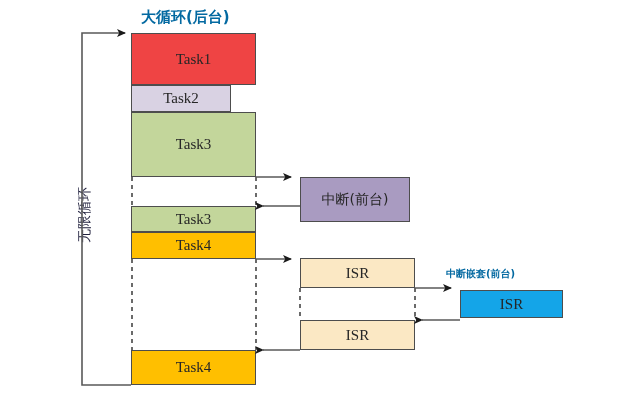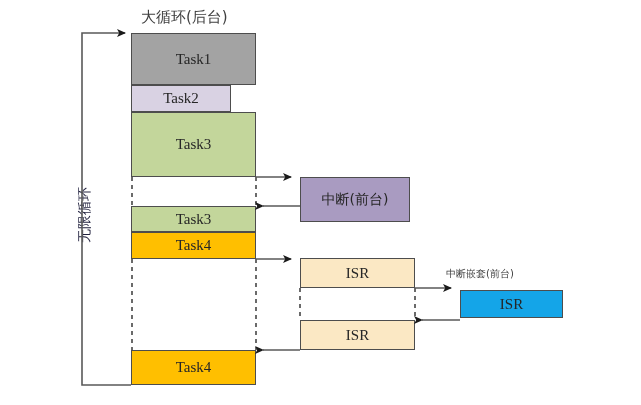--- a/index.html
+++ b/index.html
@@ -16,22 +16,23 @@
     box-sizing:border-box;
     border:1px solid #4d4d4d;
     display:flex;align-items:center;justify-content:center;
     font-family:"Liberation Serif", serif;
     color:#262626;
     white-space:nowrap;
   }
   .label{
     position:absolute;
     font-family:"Liberation Serif", serif;
-    color:#404040;
+    color:#0369a1;
     white-space:nowrap;
+    font-weight:bold;
   }
   .cjk{font-family:"DejaVu Sans", sans-serif;}
   .vlabel{
     position:absolute;
     font-family:"DejaVu Sans", sans-serif;
     color:#1f1f3d;
     white-space:nowrap;
     transform-origin:0 0;
   }
   svg.overlay{position:absolute;left:0;top:0;width:641px;height:405px;pointer-events:none;}
@@ -40,21 +41,21 @@
 <body>
 
 <div id="stage">
 
   <div class="label cjk" style="left:141px;top:8px;font-size:15px;">大循环(后台)</div>
 
   <div class="label cjk" style="left:446px;top:267px;font-size:10px;">中断嵌套(前台)</div>
 
   <div class="vlabel" style="left:76px;top:243px;font-size:14px;transform:rotate(-90deg);">无限循环</div>
 
-  <div class="box" style="left:131px;top:33px;width:125px;height:52px;background:#a3a3a3;font-size:15px;">Task1</div>
+  <div class="box" style="left:131px;top:33px;width:125px;height:52px;background:#ef4444;font-size:15px;">Task1</div>
 
   <div class="box" style="left:131px;top:85px;width:100px;height:27px;background:#d9d2e3;font-size:15px;">Task2</div>
 
   <div class="box" style="left:131px;top:112px;width:125px;height:65px;background:#c3d69b;font-size:15px;">Task3</div>
 
   <div class="box" style="left:131px;top:206px;width:125px;height:26px;background:#c3d69b;font-size:15px;">Task3</div>
 
   <div class="box" style="left:131px;top:232px;width:125px;height:27px;background:#ffbf00;font-size:15px;">Task4</div>
 
   <div class="box" style="left:131px;top:350px;width:125px;height:35px;background:#ffbf00;font-size:15px;">Task4</div>

